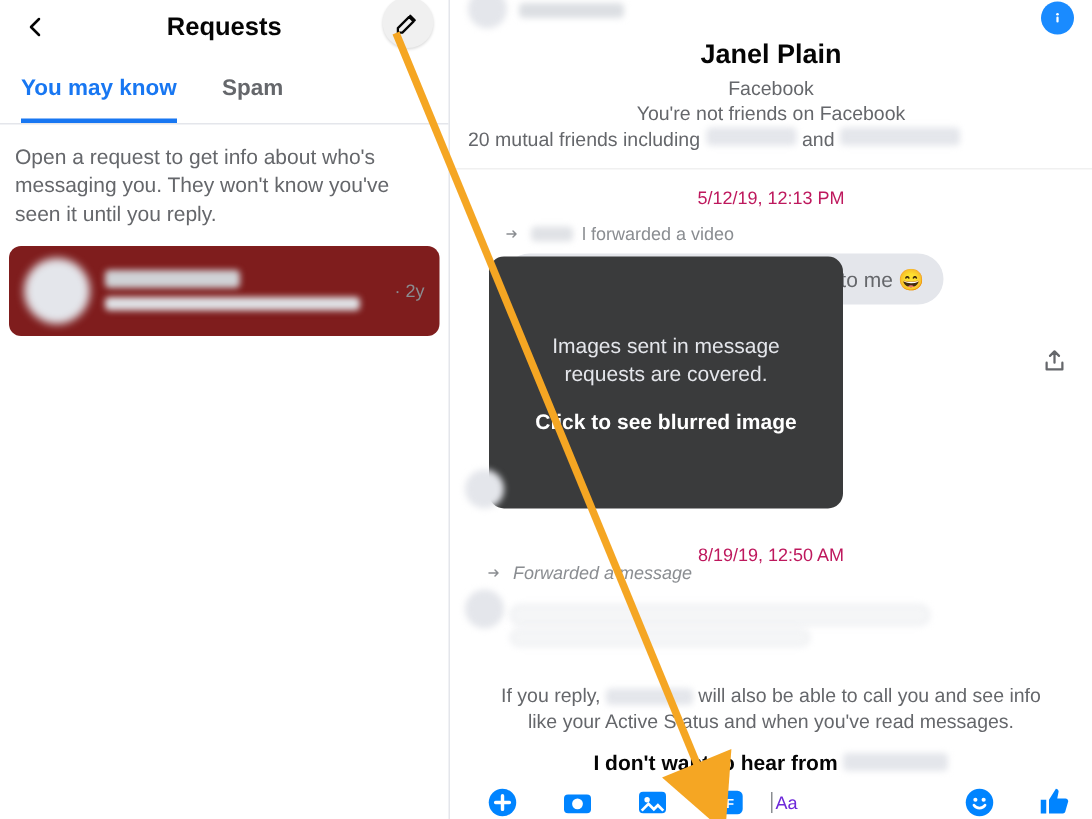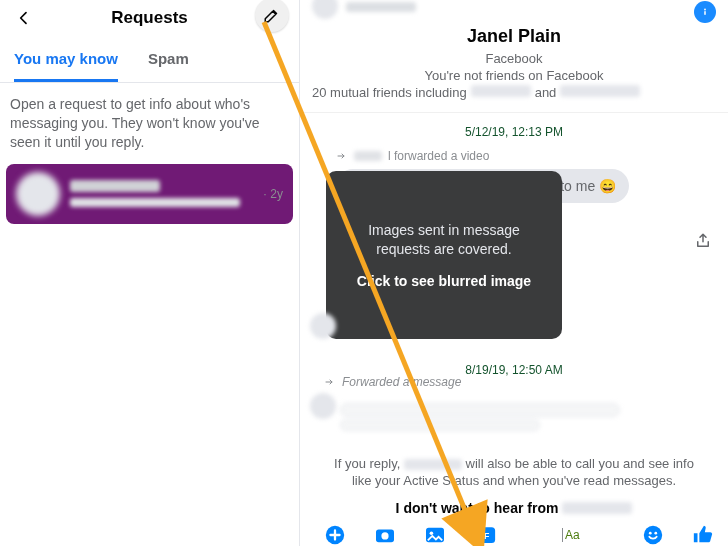--- a/index.html
+++ b/index.html
@@ -7,59 +7,59 @@
   .app { display: flex; width: 728px; height: 546px; position: relative; }
   .left { width: 300px; border-right: 1px solid #e4e6eb; display: flex; flex-direction: column; }
   .left-header { display: flex; align-items: center; padding: 6px 12px; position: relative; }
   .back { width: 24px; height: 24px; display:flex; align-items:center; justify-content:center; cursor:pointer; }
   .left-title { flex:1; text-align:center; font-weight:700; font-size:17px; color:#050505; margin-left:-24px; }
   .edit-btn { width:34px; height:34px; border-radius:50%; background:#f0f0f0; display:flex; align-items:center; justify-content:center; position:absolute; right:10px; top:-2px; box-shadow: 0 1px 2px rgba(0,0,0,.15);}
   .tabs { display:flex; gap:30px; padding:14px 14px 0 14px; font-size:15px; font-weight:600; border-bottom:1px solid #e4e6eb; }
   .tab { padding-bottom:12px; color:#65676b; cursor:pointer; }
   .tab.active { color:#1877f2; border-bottom:3px solid #1877f2; }
   .hint { padding:12px 10px; font-size:14px; color:#65676b; line-height:1.35; }
-  .request-item { display:flex; align-items:center; padding:8px 10px; background:#701a75; border-radius:8px; margin:0 6px; }
+  .request-item { display:flex; align-items:center; padding:8px 10px; background:#7f1d1d; border-radius:8px; margin:0 6px; }
   .avatar { width:44px; height:44px; border-radius:50%; background:#e4e6eb; filter:blur(3px); }
   .req-text { flex:1; margin-left:10px; }
   .req-name { height:12px; width:90px; background:#d0d2d6; border-radius:3px; filter:blur(2px); }
   .req-sub { height:9px; width:170px; background:#e0e2e6; border-radius:3px; margin-top:6px; filter:blur(2px); }
   .req-time { font-size:12px; color:#8a8d91; }
   .right { flex:1; position:relative; display:flex; flex-direction:column; overflow:hidden; }
   .chat-header { padding:2px 12px 12px; text-align:center; border-bottom:1px solid #f0f0f0; position:relative;}
   .chat-header .top-row { display:flex; align-items:center; justify-content:space-between; height:20px;}
   .mini-av { width:26px; height:26px; border-radius:50%; background:#e4e6eb; filter:blur(2px); position:relative; top:-6px;}
   .mini-name { width:70px; height:10px; background:#dcdfe3; border-radius:3px; filter:blur(2px); margin-left:8px; margin-top:-10px;}
   .info-icon { width:22px; height:22px; border-radius:50%; background:#1a8bff; display:flex; align-items:center; justify-content:center; color:#fff; font-size:12px; font-weight:700;}
   .person-name { font-size:18px; font-weight:700; color:#050505; margin-top:4px;}
   .sub1 { font-size:13px; color:#65676b; margin-top:4px;}
   .sub2 { font-size:13px; color:#65676b; margin-top:2px;}
   .sub3 { font-size:13px; color:#65676b; margin-top:2px; display:flex; gap:4px;}
   .blur-chip { display:inline-block; background:#e4e6eb; height:12px; border-radius:3px; filter:blur(2px); }
   .thread { flex:1; overflow:hidden; padding:0 12px; position:relative;}
-  .ts { text-align:center; font-size:12px; color:#14532d; margin:12px 0 10px;}
+  .ts { text-align:center; font-size:12px; color:#be185d; margin:12px 0 10px;}
   .fwd-row { display:flex; align-items:center; gap:6px; font-size:12px; color:#8a8d91; margin-left:24px;}
   .fwd-name { display:inline-block; background:#e0e2e6; width:28px; height:10px; border-radius:3px; filter:blur(2px);}
   .bubble { background:#e4e6eb; color:#65676b; border-radius:18px; padding:9px 12px; display:inline-flex; align-items:center; gap:6px; margin:6px 0 0 24px; font-size:14px;}
   .bubble .bar { width:3px; height:16px; background:#bcc0c4; border-radius:2px; margin-right:4px;}
   .overlay { position:absolute; left:26px; top:58px; width:236px; height:168px; background:#3a3b3c; color:#fff; border-radius:10px; padding:22px 18px; text-align:center; display:flex; flex-direction:column; justify-content:center; gap:14px; font-size:14px;}
   .overlay .line1 { color:#e4e6eb; line-height:1.35; }
   .overlay .line2 { font-weight:700; }
   .share { position:absolute; right:16px; top:118px; color:#65676b; }
   .av-sm { width:26px; height:26px; border-radius:50%; background:#e4e6eb; filter:blur(2px); position:absolute;}
   .av1 { left:10px; top:200px;}
   .av2 { left:10px; top:280px;}
   .msg-blur { position:absolute; background:#f5f6f7; border:1px solid #e4e6eb; filter:blur(2px); border-radius:8px;}
   .mb1 { left:40px; top:290px; width:280px; height:14px;}
   .mb2 { left:40px; top:306px; width:200px; height:12px;}
   .footer-note { text-align:center; font-size:13px; color:#65676b; padding:6px 30px; line-height:1.35;}
   .footer-note .chip { display:inline-block; width:58px; height:11px; background:#e4e6eb; border-radius:3px; filter:blur(2px); position:relative; top:2px;}
   .block-row { text-align:center; font-size:14px; font-weight:700; color:#050505; padding:4px 0 2px; display:flex; justify-content:center; gap:4px;}
   .bottom-icons { display:flex; gap:18px; padding:6px 14px 0; align-items:center; height:28px;}
   .bi { width:32px; height:22px; display:flex; align-items:center; justify-content:flex-end; color:#0084ff;}
-  .input-line { flex:1; color:#4d7c0f; font-size:13px; display:flex; align-items:center;margin-left:48px;}
+  .input-line { flex:1; color:#6d28d9; font-size:13px; display:flex; align-items:center;}
   .arrow { position:absolute; left:244px; top:12px; width:260px; height:536px; pointer-events:none; }
 </style>
 </head>
 <body>
 
 <div class="app">
 
   <div class="left">
     <div class="left-header">
       <div class="back">

